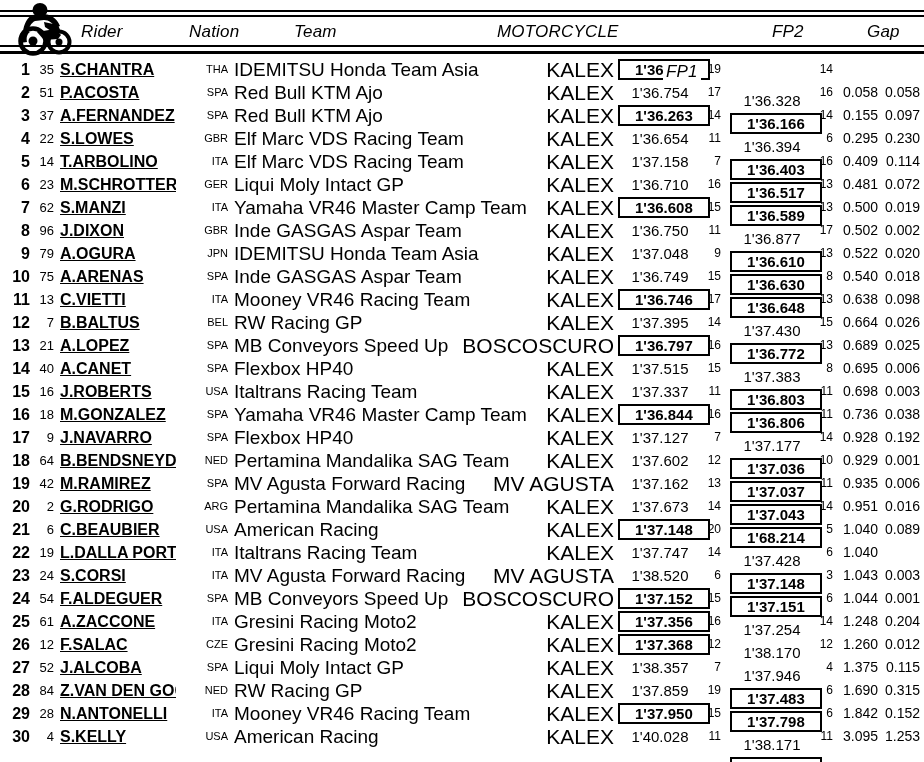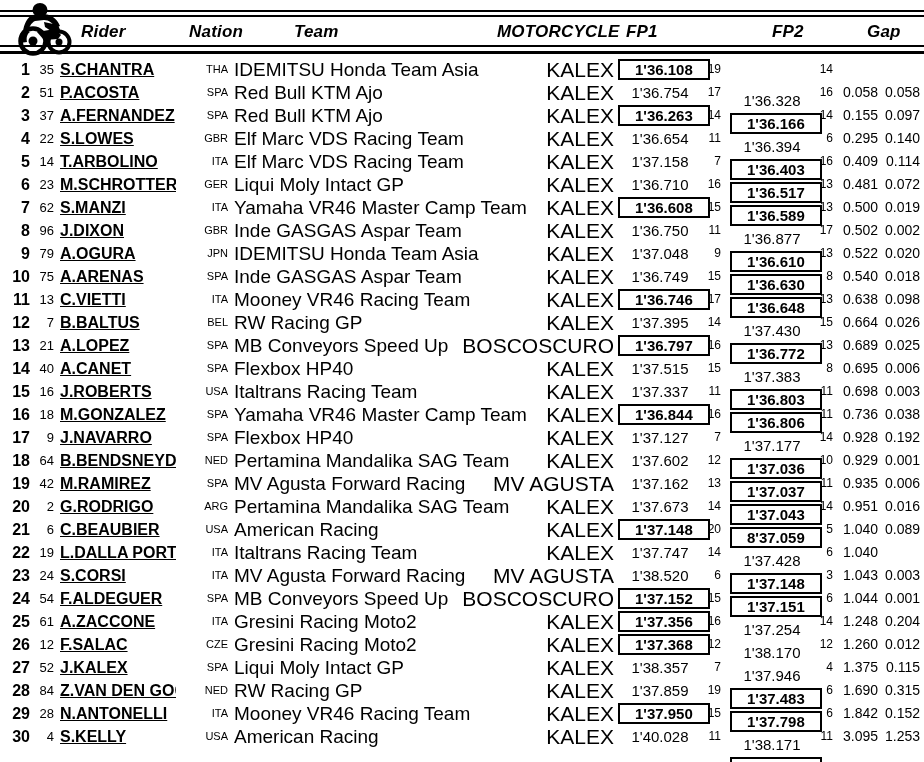--- a/index.html
+++ b/index.html
@@ -40,33 +40,33 @@
     top: 2px;
     width: 62px;
     height: 54px;
     z-index: 4;
   }
 
   .hlabel {
     position: absolute;
     top: 22px;
     font-style: italic;
-    font-weight: bold;
+    font-weight: normal;
     font-size: 17px;
     letter-spacing: 0.2px;
     z-index: 3;
     background: #fff;
     padding: 0 3px;
     white-space: nowrap;
   }
   .h-rider      { left: 78px; }
   .h-nation     { left: 186px; }
   .h-team       { left: 291px; }
   .h-motorcycle { left: 494px; }
-  .h-fp1        { left: 623px; }
+  .h-fp1        { left: 663px; margin-top: 40px; }
   .h-fp2        { left: 769px; }
   .h-gap        { left: 864px; }
 
   
   #results {
     position: absolute;
     top: 58px;
     left: 0;
     width: 924px;
   }
@@ -252,21 +252,21 @@
       <div class="cell c-num">22</div>
       <div class="cell c-rider">S.LOWES</div>
       <div class="cell c-nation">GBR</div>
       <div class="cell c-team">Elf Marc VDS Racing Team</div>
       <div class="cell c-bike">KALEX</div>
       <div class="cell c-fp1"><span class="timeval">1'36.654</span></div>
       <div class="cell c-fp1lap">11</div>
       <div class="cell c-fp2"><span class="timeval best">1'36.403</span></div>
       <div class="cell c-fp2lap">6</div>
       <div class="cell c-gap1">0.295</div>
-      <div class="cell c-gap2">0.140</div>
+      <div class="cell c-gap2">0.230</div>
     </div>
     <div class="row">
       <div class="cell c-pos">5</div>
       <div class="cell c-num">14</div>
       <div class="cell c-rider">T.ARBOLINO</div>
       <div class="cell c-nation">ITA</div>
       <div class="cell c-team">Elf Marc VDS Racing Team</div>
       <div class="cell c-bike">KALEX</div>
       <div class="cell c-fp1"><span class="timeval">1'37.158</span></div>
       <div class="cell c-fp1lap">7</div>
@@ -473,21 +473,21 @@
     </div>
     <div class="row">
       <div class="cell c-pos">20</div>
       <div class="cell c-num">2</div>
       <div class="cell c-rider">G.RODRIGO</div>
       <div class="cell c-nation">ARG</div>
       <div class="cell c-team">Pertamina Mandalika SAG Team</div>
       <div class="cell c-bike">KALEX</div>
       <div class="cell c-fp1"><span class="timeval">1'37.673</span></div>
       <div class="cell c-fp1lap">14</div>
-      <div class="cell c-fp2"><span class="timeval best">8'37.059</span></div>
+      <div class="cell c-fp2"><span class="timeval best">1'68.214</span></div>
       <div class="cell c-fp2lap">14</div>
       <div class="cell c-gap1">0.951</div>
       <div class="cell c-gap2">0.016</div>
     </div>
     <div class="row">
       <div class="cell c-pos">21</div>
       <div class="cell c-num">6</div>
       <div class="cell c-rider">C.BEAUBIER</div>
       <div class="cell c-nation">USA</div>
       <div class="cell c-team">American Racing</div>
@@ -565,21 +565,21 @@
       <div class="cell c-fp1"><span class="timeval best">1'37.368</span></div>
       <div class="cell c-fp1lap">12</div>
       <div class="cell c-fp2"><span class="timeval">1'37.946</span></div>
       <div class="cell c-fp2lap">12</div>
       <div class="cell c-gap1">1.260</div>
       <div class="cell c-gap2">0.012</div>
     </div>
     <div class="row">
       <div class="cell c-pos">27</div>
       <div class="cell c-num">52</div>
-      <div class="cell c-rider">J.KALEX</div>
+      <div class="cell c-rider">J.ALCOBA</div>
       <div class="cell c-nation">SPA</div>
       <div class="cell c-team">Liqui Moly Intact GP</div>
       <div class="cell c-bike">KALEX</div>
       <div class="cell c-fp1"><span class="timeval">1'38.357</span></div>
       <div class="cell c-fp1lap">7</div>
       <div class="cell c-fp2"><span class="timeval best">1'37.483</span></div>
       <div class="cell c-fp2lap">4</div>
       <div class="cell c-gap1">1.375</div>
       <div class="cell c-gap2">0.115</div>
     </div>

